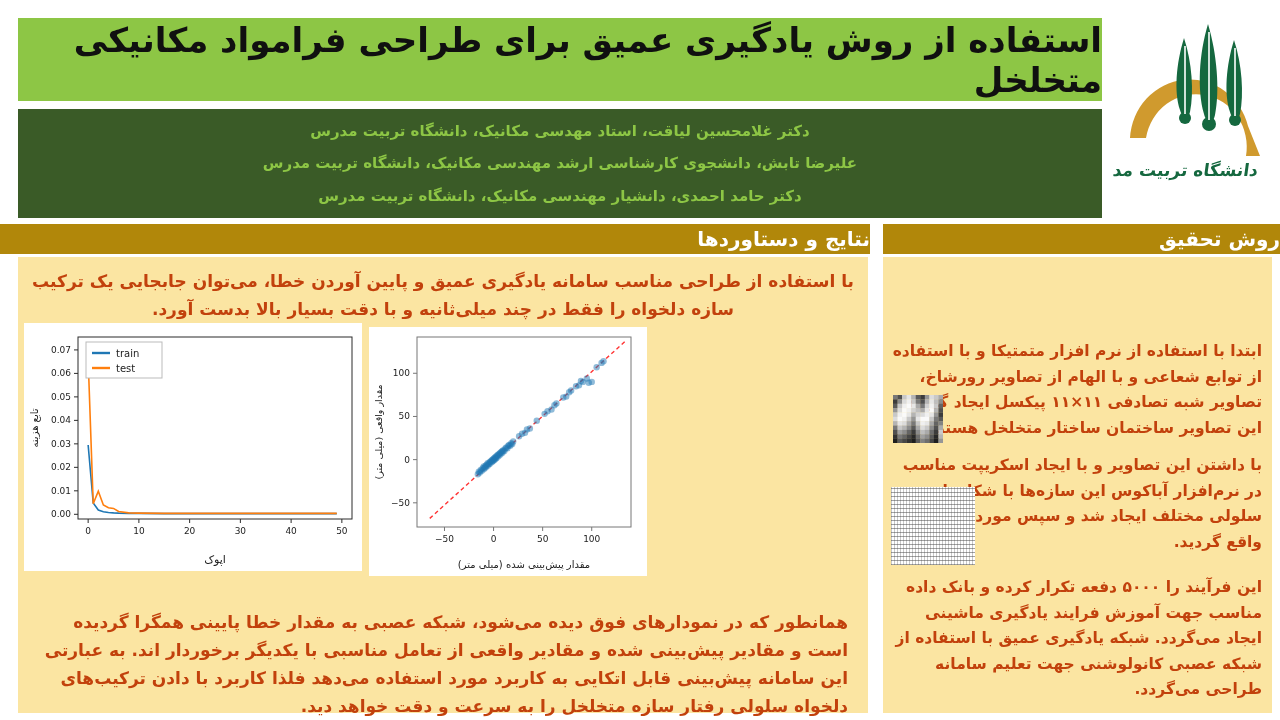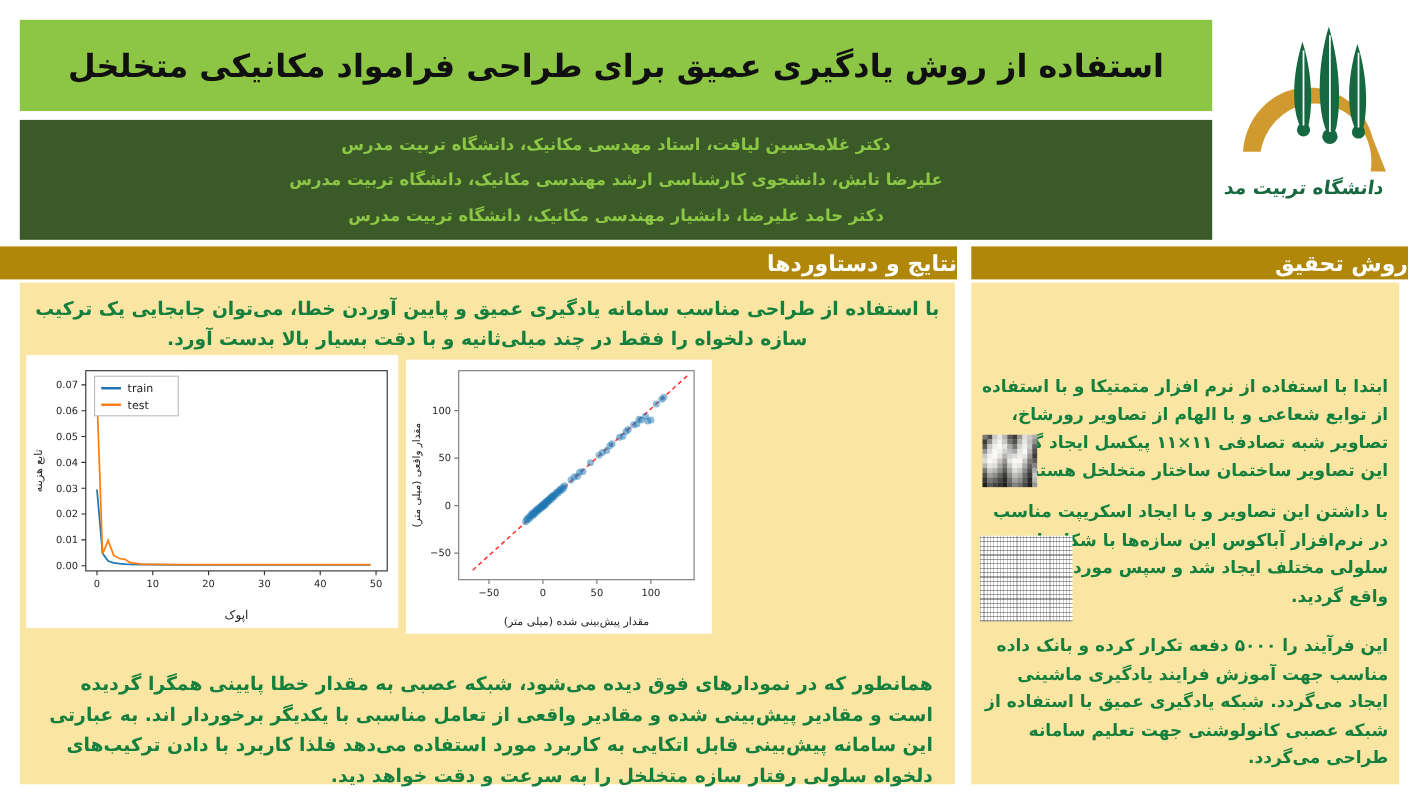--- a/index.html
+++ b/index.html
@@ -9,21 +9,21 @@
     overflow:hidden;
   }
   .abs{position:absolute;}
   
   .title-bar{
     left:18px;top:18px;width:1084px;height:83px;
     background:var(--green-light);
     display:flex;align-items:center;justify-content:center;
   }
   .title-bar h1{
-    margin:0;font-size:29px;font-weight:bold;color:#101010;direction:rtl;text-align:left;
+    margin:0;font-size:34px;font-weight:bold;color:#101010;direction:rtl;text-align:right;
   }
   .authors-bar{
     left:18px;top:109px;width:1084px;height:109px;
     background:var(--green-dark);
     display:flex;flex-direction:column;justify-content:space-around;
     padding:6px 0;box-sizing:border-box;
   }
   .author-line{
     direction:rtl;text-align:center;font-size:15px;font-weight:bold;
     color:var(--green-light);
@@ -37,21 +37,21 @@
     display:flex;align-items:center;justify-content:flex-end;
   }
   .sec-header span{color:#ffffff;font-size:20px;font-weight:bold;direction:rtl;}
   .sec-header.left{left:0;width:870px;}
   .sec-header.right{left:883px;width:397px;}
   
   .panel{top:257px;height:456px;background:var(--cream);}
   .panel.left{left:18px;width:850px;}
   .panel.right{left:883px;width:389px;}
   .para{
-    direction:rtl;color:#15803d;font-weight:bold;
+    direction:rtl;color:#c2410c;font-weight:bold;
   }
   .panel.left .para{font-size:17px;line-height:1.65;text-align:center;}
   .panel.right .para{font-size:15.5px;line-height:1.65;text-align:right;}
   .chart-card{background:#ffffff;position:absolute;}
   
   .noise-img{left:10px;top:138px;width:50px;height:48px;}
   .mesh-img{
     left:8px;top:230px;width:84px;height:78px;background:#ffffff;
     background-image:
       repeating-linear-gradient(0deg, rgba(70,70,70,.50) 0 1px, transparent 1px 4px),
@@ -67,21 +67,21 @@
 </head>
 <body>
 
 <div class="abs title-bar">
   <h1>استفاده از روش یادگیری عمیق برای طراحی فرامواد مکانیکی متخلخل</h1>
 </div>
 
 <div class="abs authors-bar">
   <div class="author-line">دکتر غلامحسین لیاقت، استاد مهدسی مکانیک، دانشگاه تربیت مدرس</div>
   <div class="author-line">علیرضا تابش، دانشجوی کارشناسی ارشد مهندسی مکانیک، دانشگاه تربیت مدرس</div>
-  <div class="author-line">دکتر حامد علیرضا، دانشیار مهندسی مکانیک، دانشگاه تربیت مدرس</div>
+  <div class="author-line">دکتر حامد احمدی، دانشیار مهندسی مکانیک، دانشگاه تربیت مدرس</div>
 </div>
 
 <div class="abs logo-box">
   <svg width="160" height="208" viewBox="0 0 160 208">
 
     <path d="M 18 132 A 60 62 0 0 1 136 120 L 148 150 L 134 150 A 48 50 0 0 0 34 132 Z" fill="#D09A2E"></path>
 
     <g fill="#15683F">
       <path d="M72 32 C64 58 62 86 68 104 C70 112 76 114 78 106 C82 86 80 56 72 32 Z"></path>
       <path d="M96 18 C87 48 85 84 92 108 C94 117 101 119 103 109 C108 84 105 48 96 18 Z"></path>

